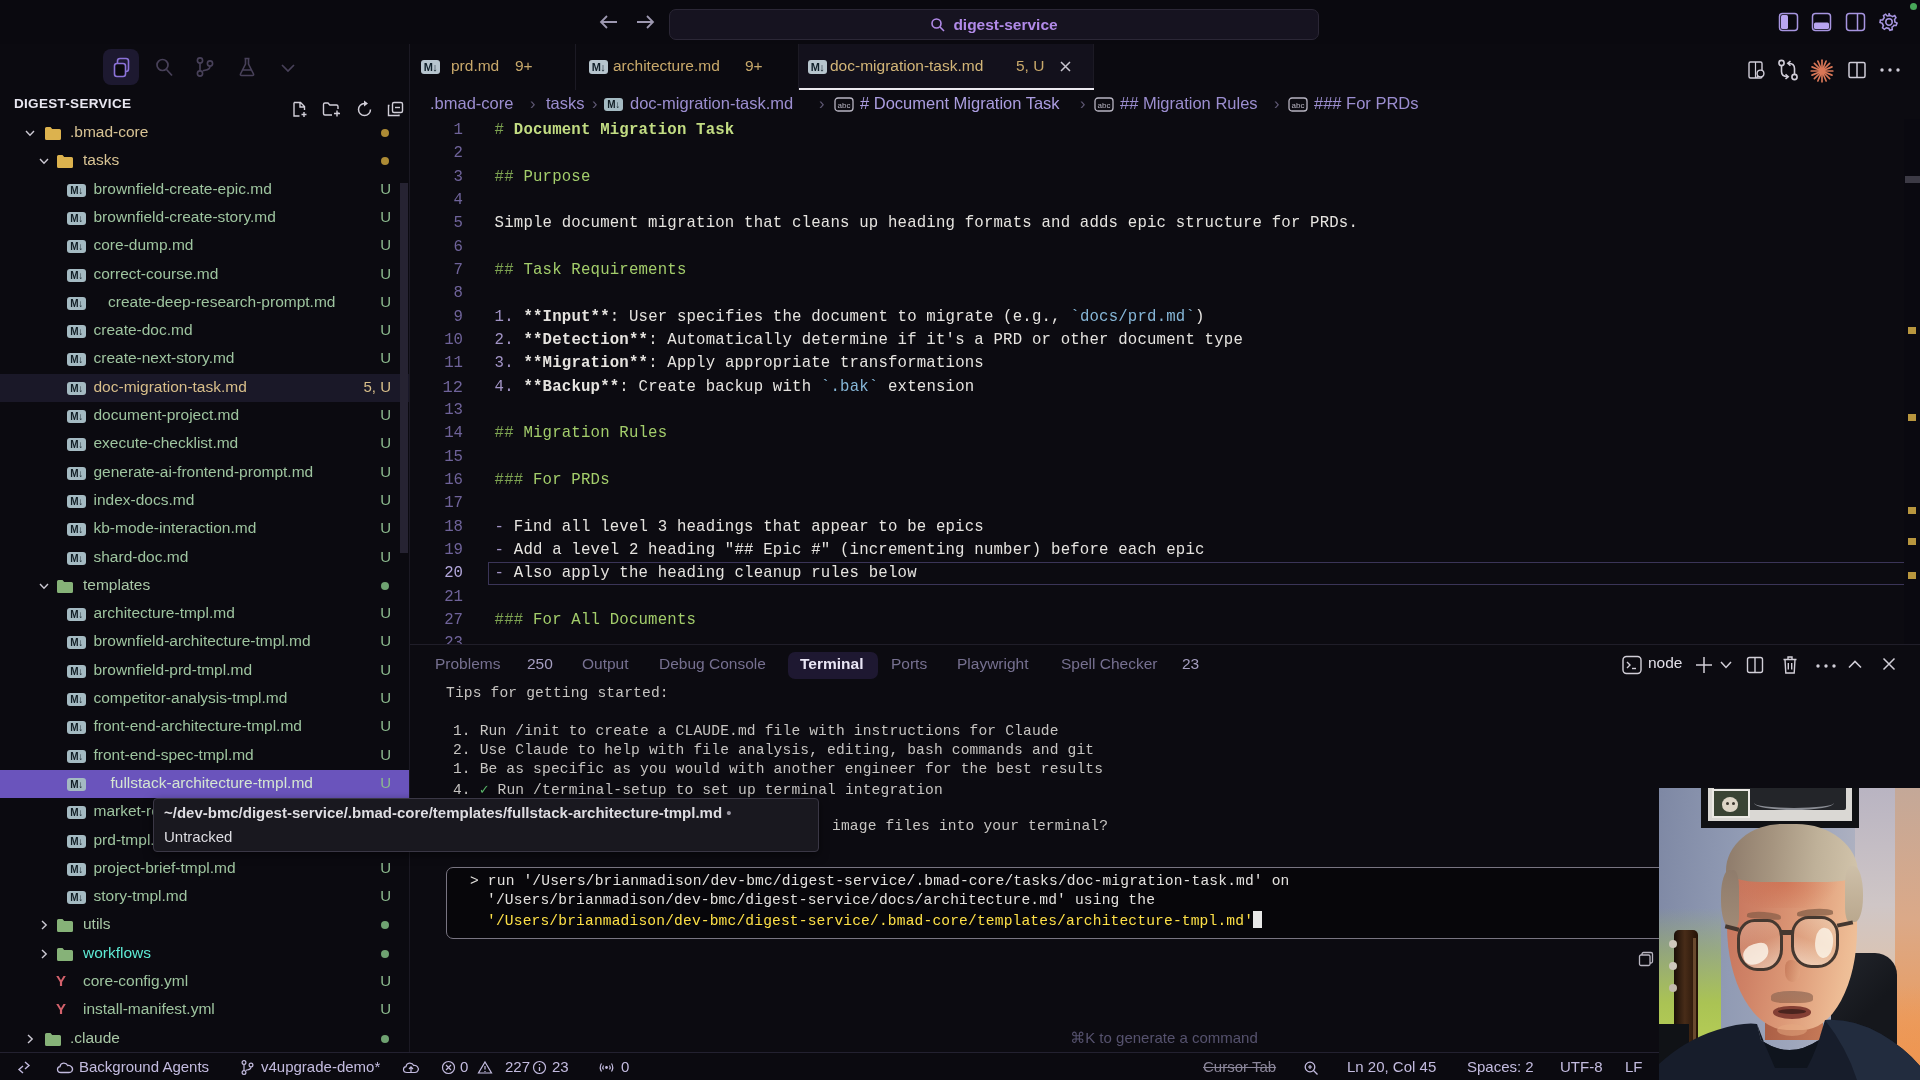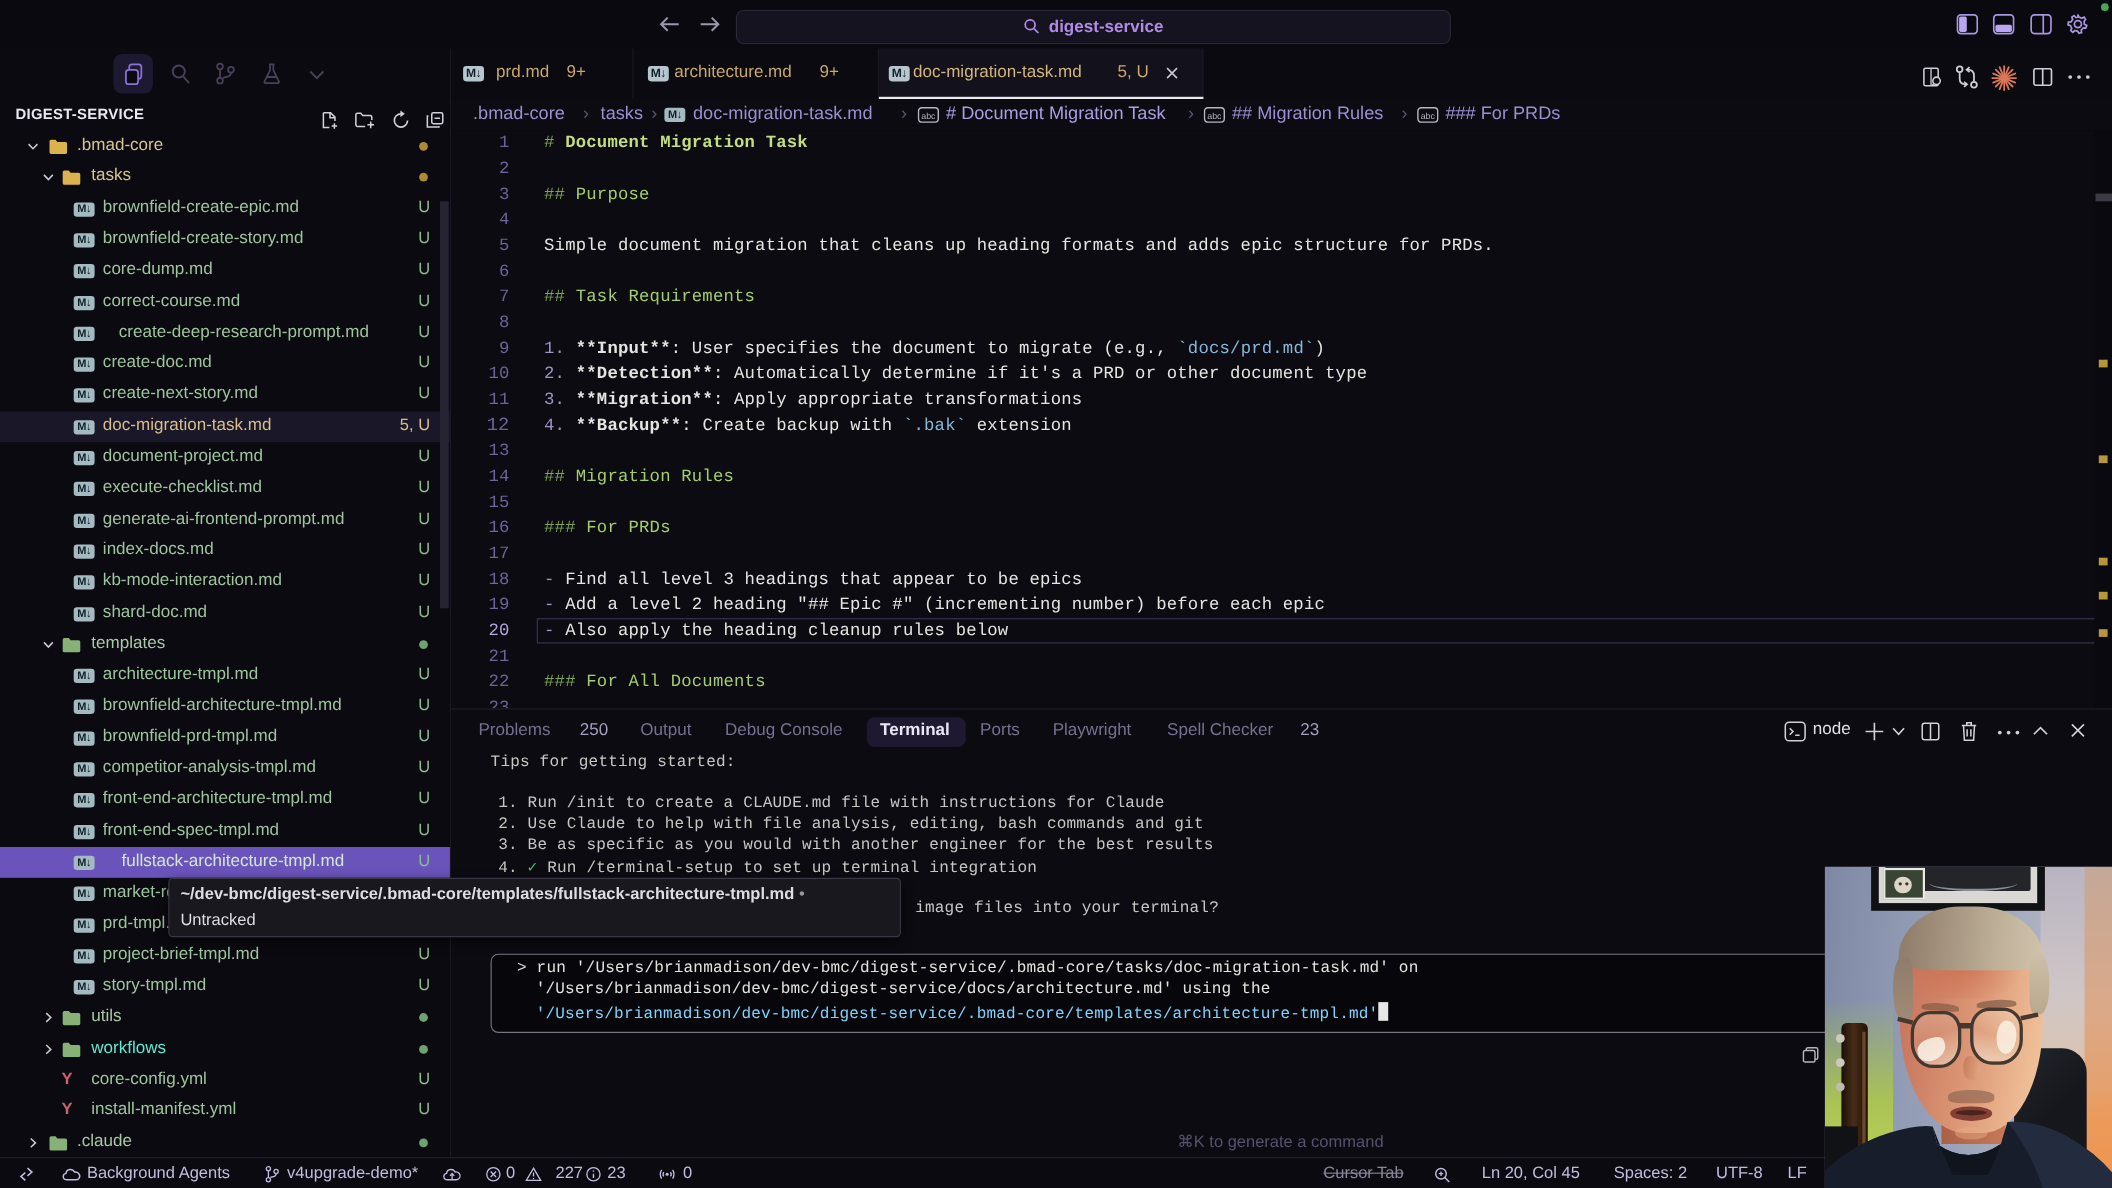--- a/index.html
+++ b/index.html
@@ -447,21 +447,21 @@
   <div class="abs mono" style="left:23px;top:351.9px;width:30px;text-align:right;font-size:15.7px;color:#6f639a;">16</div>
   <div class="cl" style="top:349.9px;padding-top:2px;"><span class="hh">###</span><span class="h2t"> For PRDs</span></div>
   <div class="abs mono" style="left:23px;top:375.3px;width:30px;text-align:right;font-size:15.7px;color:#6f639a;">17</div>
   <div class="abs mono" style="left:23px;top:398.6px;width:30px;text-align:right;font-size:15.7px;color:#6f639a;">18</div>
   <div class="cl" style="top:396.6px;padding-top:2px;"><span class="lnum">-</span> Find all level 3 headings that appear to be epics</div>
   <div class="abs mono" style="left:23px;top:421.9px;width:30px;text-align:right;font-size:15.7px;color:#6f639a;">19</div>
   <div class="cl" style="top:419.9px;padding-top:2px;"><span class="lnum">-</span> Add a level 2 heading "## Epic #" (incrementing number) before each epic</div>
   <div class="abs mono" style="left:23px;top:445.3px;width:30px;text-align:right;font-size:15.7px;color:#6f639a;color:#b2a6da;">20</div>
   <div class="cl" style="top:443.3px;padding-top:2px;"><span class="lnum">-</span> Also apply the heading cleanup rules below</div>
   <div class="abs mono" style="left:23px;top:468.6px;width:30px;text-align:right;font-size:15.7px;color:#6f639a;">21</div>
-  <div class="abs mono" style="left:23px;top:491.9px;width:30px;text-align:right;font-size:15.7px;color:#6f639a;">22</div>
+  <div class="abs mono" style="left:23px;top:491.9px;width:30px;text-align:right;font-size:15.7px;color:#6f639a;">27</div>
   <div class="cl" style="top:489.9px;padding-top:2px;"><span class="hh">###</span><span class="h2t"> For All Documents</span></div>
   <div class="abs mono" style="left:23px;top:515.3px;width:30px;text-align:right;font-size:15.7px;color:#6f639a;">23</div>
   <div class="abs" style="left:78px;top:443.3px;width:1418px;height:23px;border:1px solid #3b3558;"></div>
 
   </div>
 
 <div class="abs" style="left:1905px;top:176px;width:15px;height:7px;background:#3c3a45;z-index:5;"></div>
 <div class="abs" style="left:1908px;top:327px;width:8px;height:7px;background:#b8963e;z-index:5;"></div>
 <div class="abs" style="left:1908px;top:414px;width:8px;height:7px;background:#b8963e;z-index:5;"></div>
 <div class="abs" style="left:1908px;top:507px;width:8px;height:7px;background:#b8963e;z-index:5;"></div>
@@ -505,27 +505,27 @@
     </svg>
   <svg class="abs" style="left:1437px;top:13px;" width="16" height="14" viewBox="0 0 16 14">
       <path d="M2 9.5 L8 3.5 L14 9.5" stroke="#d2cfd8" stroke-width="1.6" fill="none"></path>
     </svg>
   <svg class="abs" style="left:1470px;top:10px;" width="18" height="18" viewBox="0 0 18 18">
       <path d="M3.5 3.5 L14.5 14.5 M14.5 3.5 L3.5 14.5" stroke="#d2cfd8" stroke-width="1.5"></path>
     </svg>
   <div class="term" style="left:36px;top:39.5px;">Tips for getting started:</div>
   <div class="term" style="left:34px;top:77.5px;"> 1. Run /init to create a CLAUDE.md file with instructions for Claude</div>
   <div class="term" style="left:34px;top:96.5px;"> 2. Use Claude to help with file analysis, editing, bash commands and git</div>
-  <div class="term" style="left:34px;top:115.5px;"> 3. Be as specific as you would with another engineer for the best results</div>
+  <div class="term" style="left:34px;top:115.5px;"> 1. Be as specific as you would with another engineer for the best results</div>
   <div class="term" style="left:34px;top:134.5px;"> 4. <span style="color:#58b368;">✓</span> Run /terminal-setup to set up terminal integration</div>
   <div class="term" style="left:422px;top:172.5px;">image files into your terminal?</div>
   <div class="abs" style="left:36px;top:222px;width:1462px;height:72px;background:#07060a;border:1px solid #797582;border-radius:7px;"></div>
   <div class="term" style="left:60px;top:227.5px;color:#e3e1de;">&gt; run '/Users/brianmadison/dev-bmc/digest-service/.bmad-core/tasks/doc-migration-task.md' on</div>
   <div class="term" style="left:77px;top:246.5px;color:#e3e1de;">'/Users/brianmadison/dev-bmc/digest-service/docs/architecture.md' using the</div>
-  <div class="term" style="left:77px;top:265.5px;color:#7dd3fc;">'/Users/brianmadison/dev-bmc/digest-service/.bmad-core/templates/architecture-tmpl.md'<span style="display:inline-block;width:9px;height:17px;background:#e8e8e8;vertical-align:-3px;"></span></div>
+  <div class="term" style="left:77px;top:265.5px;color:#fde047;">'/Users/brianmadison/dev-bmc/digest-service/.bmad-core/templates/architecture-tmpl.md'<span style="display:inline-block;width:9px;height:17px;background:#e8e8e8;vertical-align:-3px;"></span></div>
   <svg class="abs" style="left:1227px;top:305px;" width="18" height="18" viewBox="0 0 18 18">
       <rect x="5" y="2.5" width="10.5" height="10.5" rx="1.5" fill="none" stroke="#b8b5c0" stroke-width="1.3"></rect>
       <rect x="2.5" y="5" width="10.5" height="10.5" rx="1.5" fill="#0c0b11" stroke="#b8b5c0" stroke-width="1.3"></rect>
     </svg>
   <div class="abs" style="left:589px;top:384px;width:330px;text-align:center;font-size:15px;color:#56526e;">⌘K to generate a command</div>
   </div>
 
 <div id="statusbar" class="abs">
   <svg class="abs" style="left:16px;top:7px;z-index:2;" width="16" height="15" viewBox="0 0 16 15">
       <path d="M9 2 L13 5.5 L9 9 M7 6 L3 9.5 L7 13" stroke="#c3bbdf" stroke-width="1.4" fill="none"></path>

